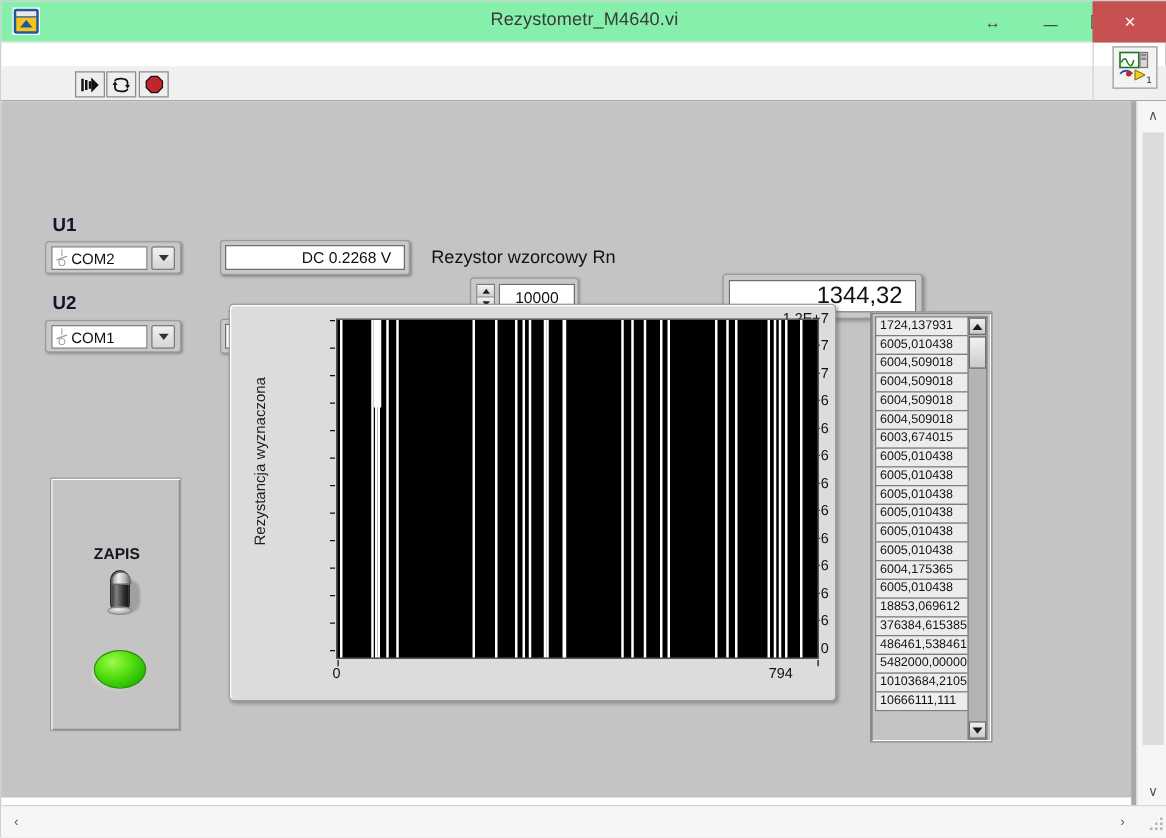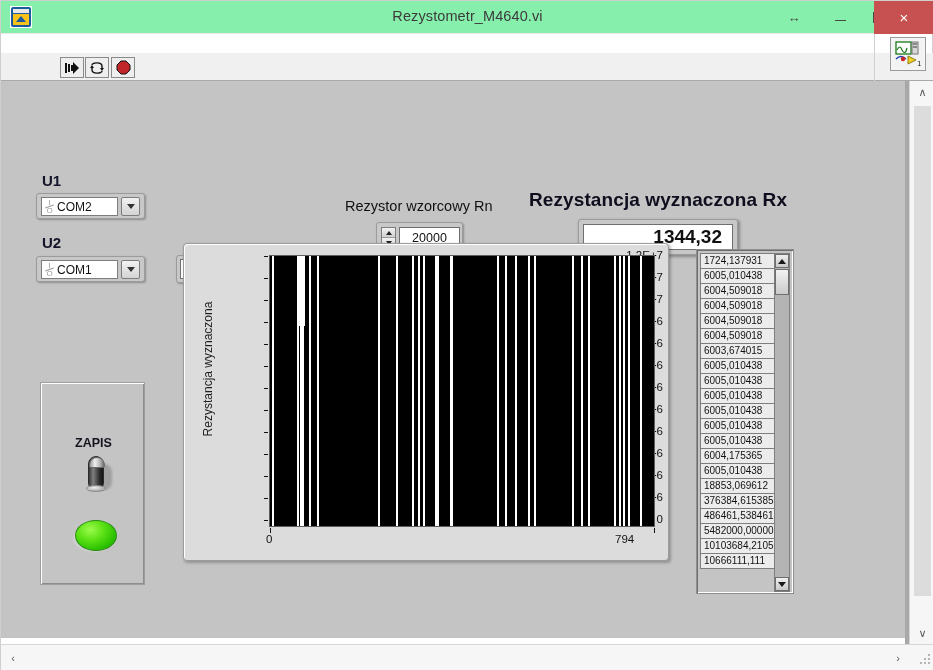--- a/index.html
+++ b/index.html
@@ -206,21 +206,21 @@
     border: 1px solid #9b9b9b;
     border-radius: 3px;
     box-shadow: 1.5px 1.5px 3px rgba(0,0,0,.3);
     padding: 4px;
   }
   .rx-inner {
     width: 100%; height: 100%;
     background: #ffffff;
     border: 1px solid #6f6f6f;
     display:flex; align-items:center; justify-content:flex-end;
-    font-size: 19px; font-weight: bold; color:#111;
+    font-size: 19px; font-weight: normal; color:#111;
     padding-right: 10px;
   }
 
   
   .zapis-frame {
     position: absolute; left: 39px; top: 301px;
     width: 105px; height: 203px;
     background: #c4c4c4;
     border: 1px solid #9e9e9e;
     box-shadow: inset 1px 1px 0 #ffffff, inset -1px -1px 0 #8d8d8d;
@@ -480,20 +480,23 @@
             <i>I</i>
             <i class="bar"></i>
             <i>O</i>
           </span>
         <span>COM2</span>
       </div>
       <div class="combo-arrow">
         <span class="caret-dn"></span>
       </div>
     </div>
+    <div class="disp disp-u1">
+      <div class="disp-inner">DC 0.2268   V</div>
+    </div>
 
     <div class="sec-label lbl-u2">U2</div>
     <div class="combo combo-u2">
       <div class="combo-field">
         <span class="io-glyph">
             <i>I</i>
             <i class="bar"></i>
             <i>O</i>
           </span>
         <span>COM1</span>
@@ -509,24 +512,23 @@
     <div class="rn-label">Rezystor wzorcowy Rn</div>
     <div class="rn-ctl">
       <div class="spin">
         <div class="spin-half">
             <span class="caret-up-sm"></span>
           </div>
         <div class="spin-half">
             <span class="caret-dn-sm"></span>
           </div>
       </div>
-      <div class="rn-field">20000</div>
-    </div>
-
-    <div class="rx-title">Rezystancja wyznaczona Rx</div>
+      <div class="rn-field">10000</div>
+    </div>
+
     <div class="rx-box">
       <div class="rx-inner">1344,32</div>
     </div>
 
     <div class="zapis-frame">
       <div class="zapis-label">ZAPIS</div>
       <div class="switch">
         <div class="switch-shadow"></div>
         <div class="switch-lever">
           <div class="switch-cap"></div>

